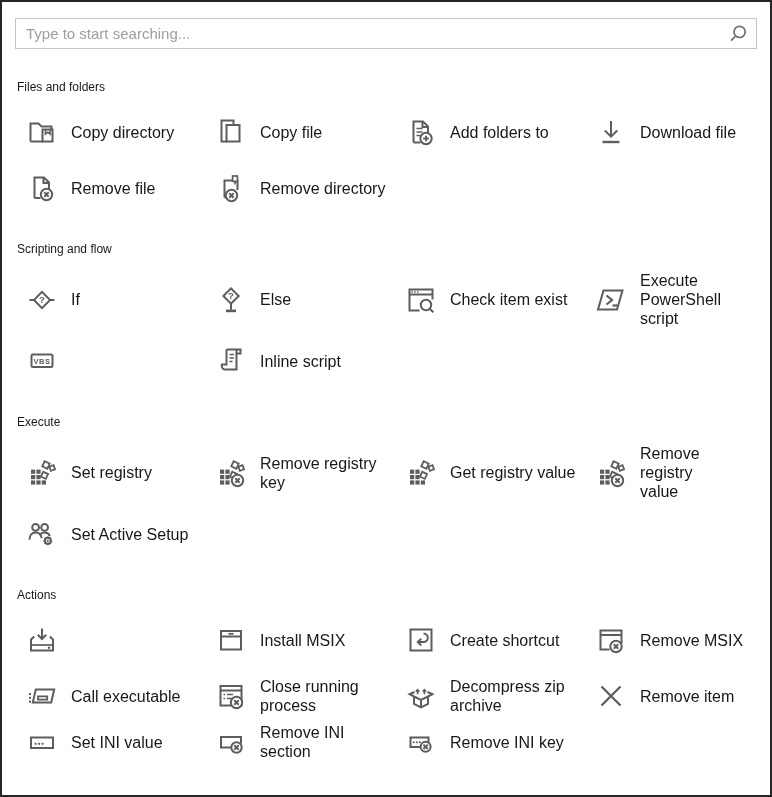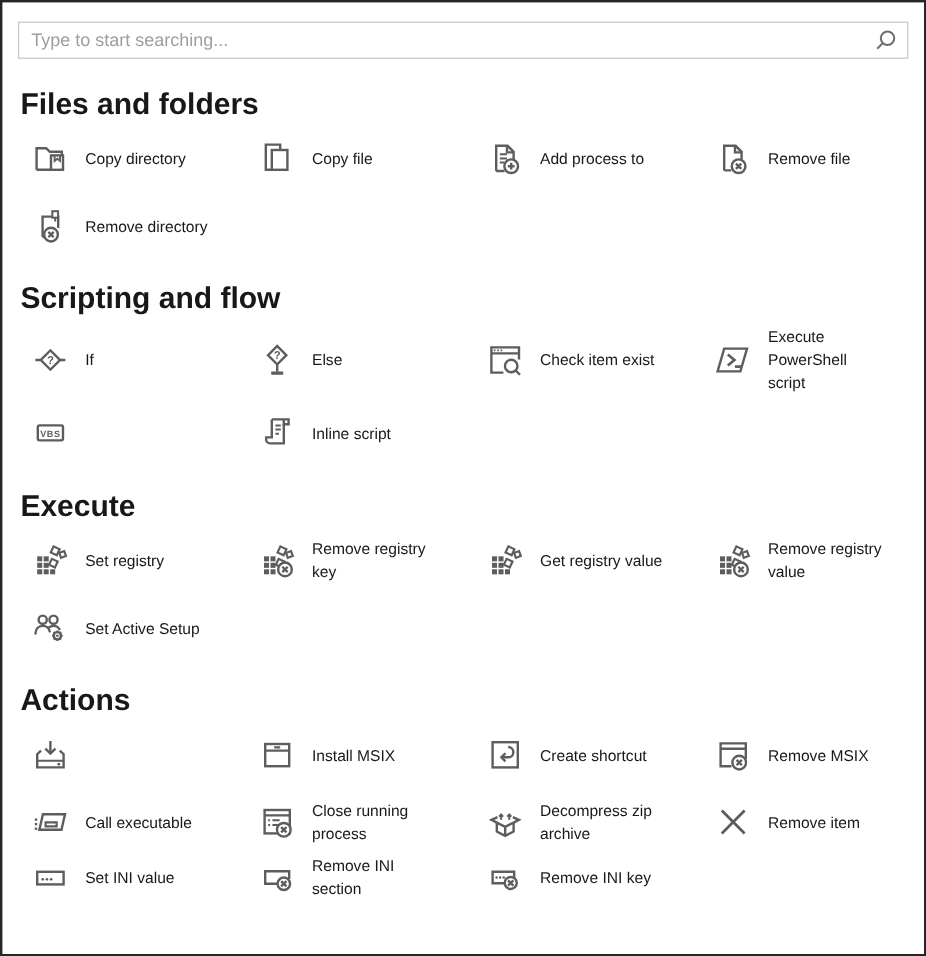--- a/index.html
+++ b/index.html
@@ -10,26 +10,26 @@
     --icon:#5d5d5d;--text:#181818;
   }
   .search-wrap{position:relative;margin:16px 13px 0 13px;}
   .search-wrap input{
     width:100%;height:31px;box-sizing:border-box;border:1px solid #c6c6c6;
     padding:0 36px 0 10px;font-size:15px;color:#333;outline:none;
     font-family:"Liberation Sans",sans-serif;background:#fff;
   }
   .search-wrap input::placeholder{color:#9e9e9e;}
   .search-icon{position:absolute;right:9px;top:6px;width:20px;height:20px;color:#6f6f6f;}
-  .section-title{font-size:25px;font-weight:700;color:var(--text);margin:26px 0 10px 15px;line-height:24px;}
+  .section-title{font-size:12px;font-weight:400;color:var(--text);margin:26px 0 10px 15px;line-height:24px;}
   .grid{display:grid;grid-template-columns:189px 190px 190px auto;row-gap:10px;padding:0 8px 0 24px;}
   .item{display:flex;align-items:center;gap:13px;min-height:46px;cursor:pointer;}
   .item .icon{flex:0 0 32px;width:32px;height:32px;color:var(--icon);}
   .item .icon svg{display:block;}
-  .item .label{font-size:13px;line-height:19px;color:var(--text);white-space:pre-line;padding-right:6px;}
+  .item .label{font-size:16px;line-height:19px;color:var(--text);white-space:pre-line;padding-right:6px;}
 </style>
 </head>
 <body>
 
 <div class="app" style="--icon: #5d5d5d; --text: #181818; border-color: rgb(38, 38, 38);">
   <div class="search-wrap">
     <input type="text" placeholder="Type to start searching..." style="">
     <span class="search-icon">
       <svg width="20" height="20" viewBox="0 0 20 20" fill="none" stroke="currentColor" stroke-width="1.7">
         <circle cx="11.6" cy="7.9" r="5.6"></circle>
@@ -65,21 +65,31 @@
             <span class="icon">
               <svg width="32" height="32" viewBox="0 0 32 32" fill="none" stroke="currentColor" stroke-width="2" stroke-linejoin="miter">
                 <path d="M8.5 26.5 V5.5 h9.5 l5 5 v7"></path>
                 <path d="M17.5 5.5 v5.5 h5.5"></path>
                 <path d="M11.5 12.5 h6 M11.5 16 h6 M11.5 19.5 h4" stroke-width="1.7"></path>
                 <path d="M8.5 26.5 h7"></path>
                 <circle cx="21" cy="22.5" r="5.7" fill="#fff"></circle>
                 <path d="M21 19.7 v5.6 M18.2 22.5 h5.6"></path>
               </svg>
             </span>
-            <span class="label">Add process to</span>
+            <span class="label">Add folders to</span>
+          </div>
+          <div class="item">
+            <span class="icon">
+              <svg width="32" height="32" viewBox="0 0 32 32" fill="none" stroke="currentColor" stroke-width="2" stroke-linejoin="miter">
+                <path d="M16 5 v15"></path>
+                <path d="M9.8 14.5 16 20.7 22.2 14.5"></path>
+                <path d="M7.5 26 h17" stroke-width="2.4"></path>
+              </svg>
+            </span>
+            <span class="label">Download file</span>
           </div>
           <div class="item">
             <span class="icon">
               <svg width="32" height="32" viewBox="0 0 32 32" fill="none" stroke="currentColor" stroke-width="2" stroke-linejoin="miter">
                 <path d="M8.5 26 V5.5 h9.5 l5 5 v6.5"></path>
                 <path d="M17.5 5.5 v5.5 h5.5"></path>
                 <path d="M8.5 26 h6"></path>
                 <circle cx="20.5" cy="22.5" r="5.7" fill="#fff"></circle>
                 <path d="M18.3 20.3 l4.4 4.4 m0 -4.4 l-4.4 4.4"></path>
               </svg>

